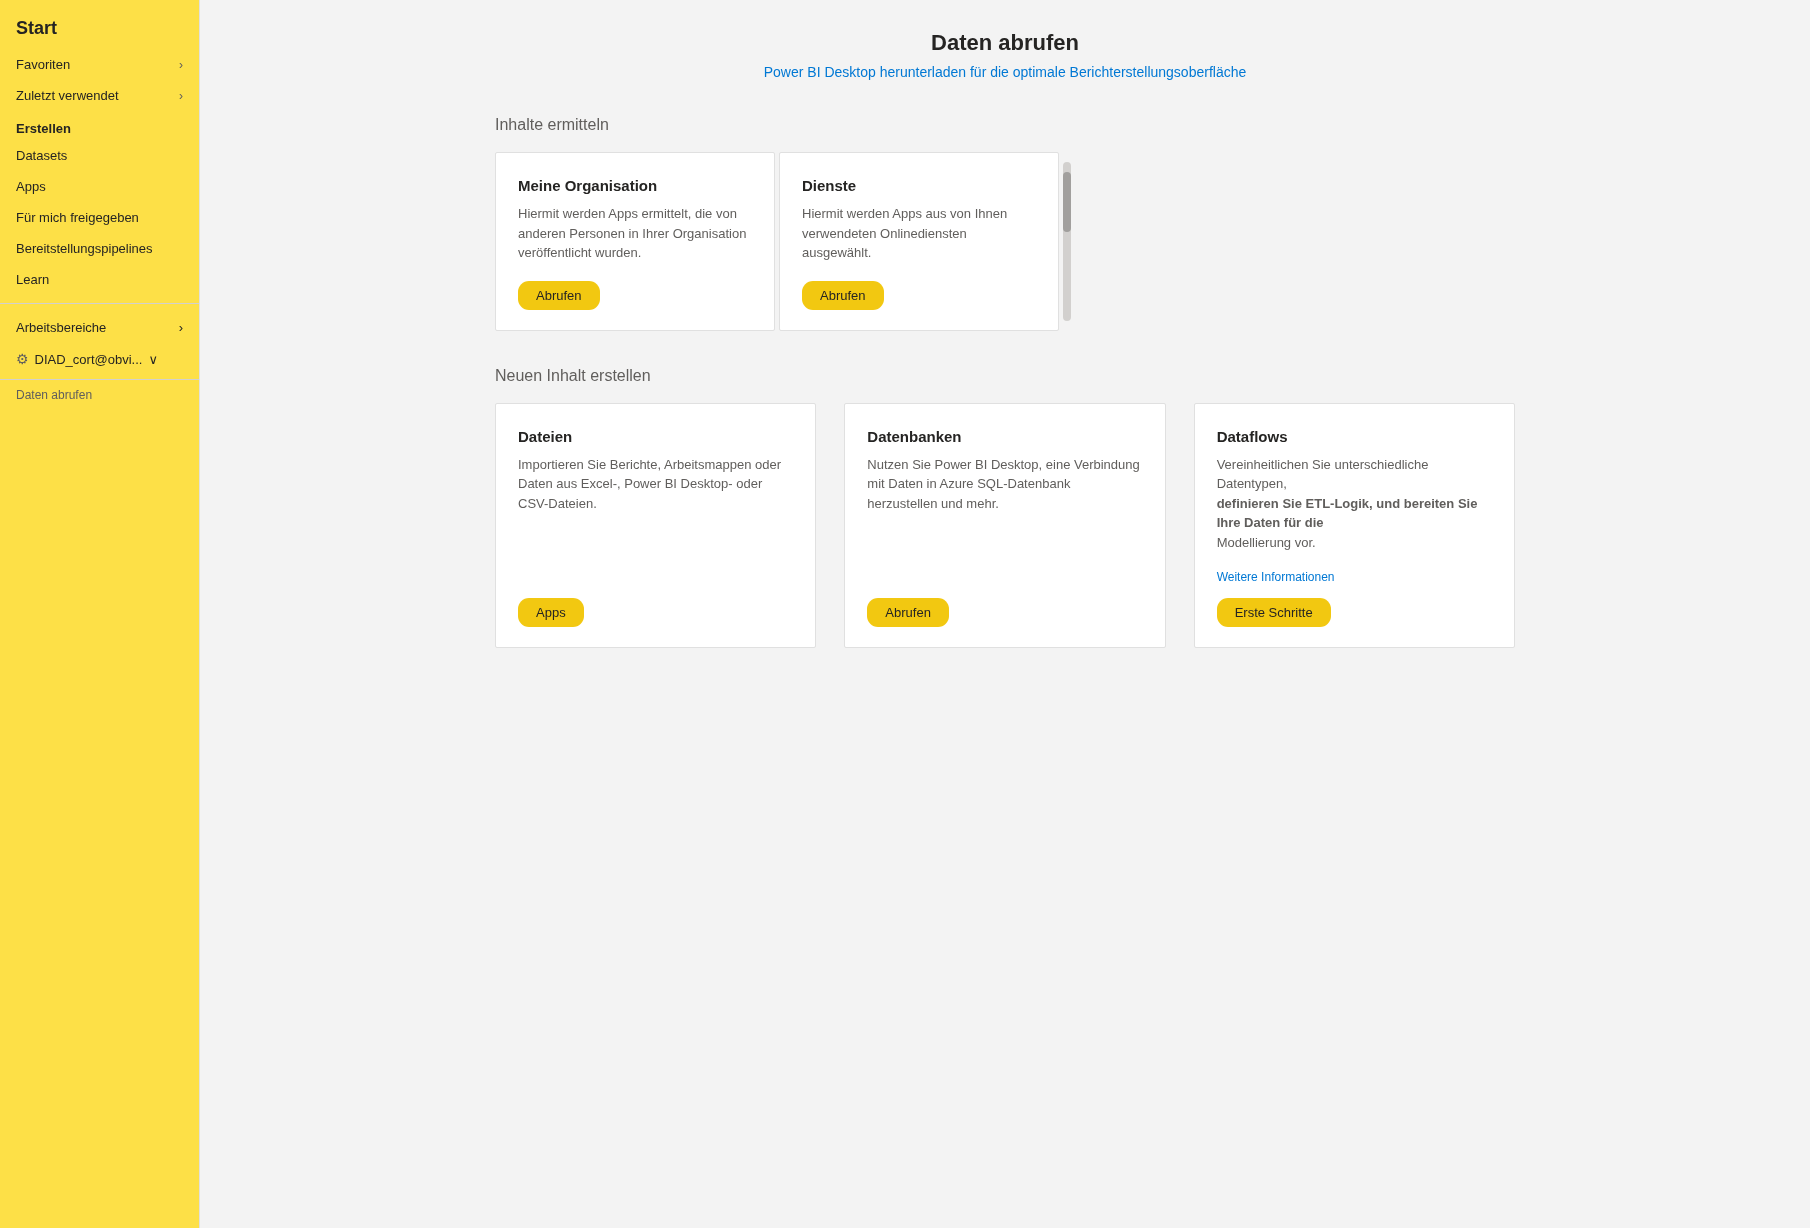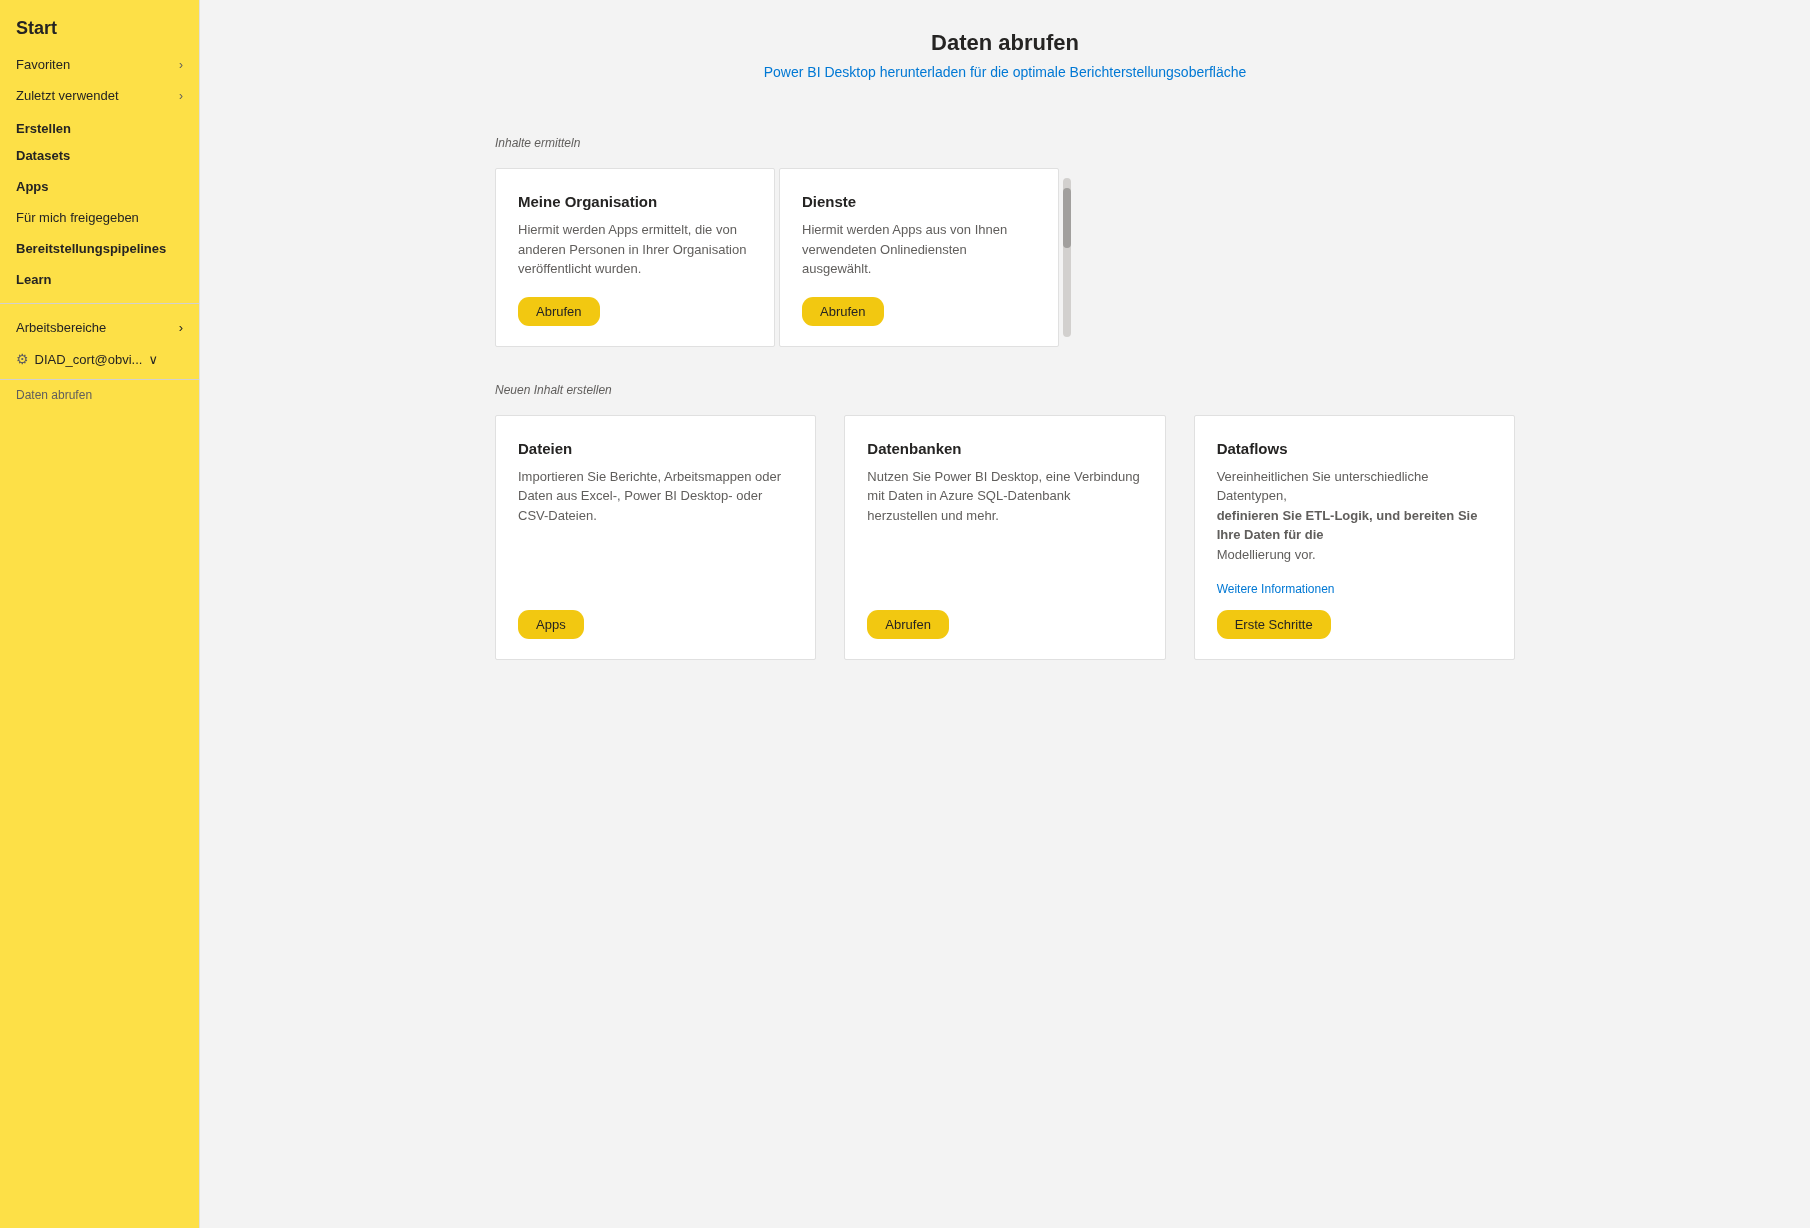--- a/index.html
+++ b/index.html
@@ -44,21 +44,21 @@
     }
     .sidebar-nav-item {
       display: flex;
       align-items: center;
       justify-content: space-between;
       padding: 8px 16px;
       font-size: 13px;
       color: #252423;
       cursor: pointer;
     }
-    .sidebar-nav-item.bold { font-weight: 700; }
+    .sidebar-nav-item.bold { font-weight: 400; }
     .sidebar-divider {
       border: none;
       border-top: 1px solid #d2d0ce;
       margin: 8px 0;
     }
     .sidebar-workspace {
       display: flex;
       align-items: center;
       justify-content: space-between;
       padding: 8px 16px;
@@ -103,29 +103,28 @@
       text-align: center;
       font-size: 22px;
       font-weight: 600;
       color: #252423;
       margin-bottom: 8px;
     }
     .page-subtitle {
       text-align: center;
       font-size: 14px;
       color: #0078d4;
-      margin-bottom: 56px;
+      margin-bottom: 36px;
       cursor: pointer;
     }
     .section-title {
-      font-size: 12px;
+      font-size: 16px;
       font-weight: 400;
       color: #605e5c;
       margin-bottom: 18px;
-      font-style: italic;
     }
     .card {
       background: #fff;
       border: 1px solid #e0e0e0;
       border-radius: 2px;
       padding: 24px 22px 20px 22px;
       display: flex;
       flex-direction: column;
       min-width: 230px;
       max-width: 280px;

